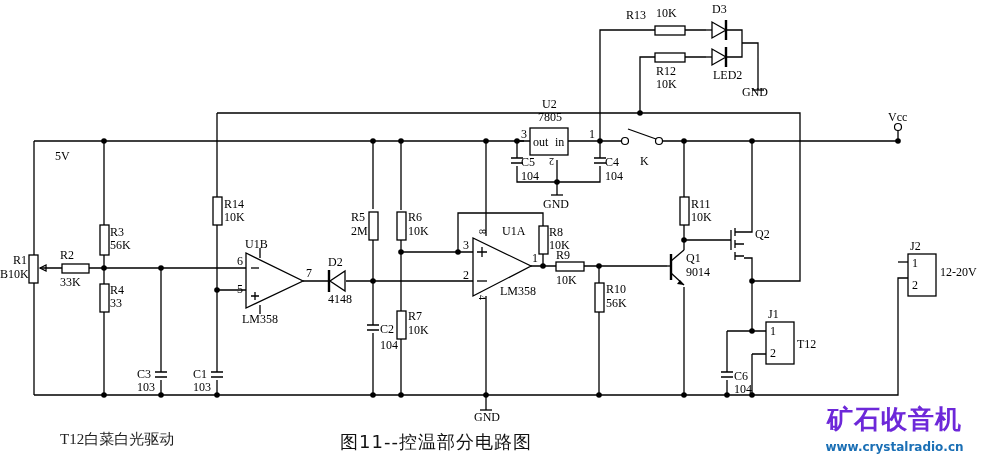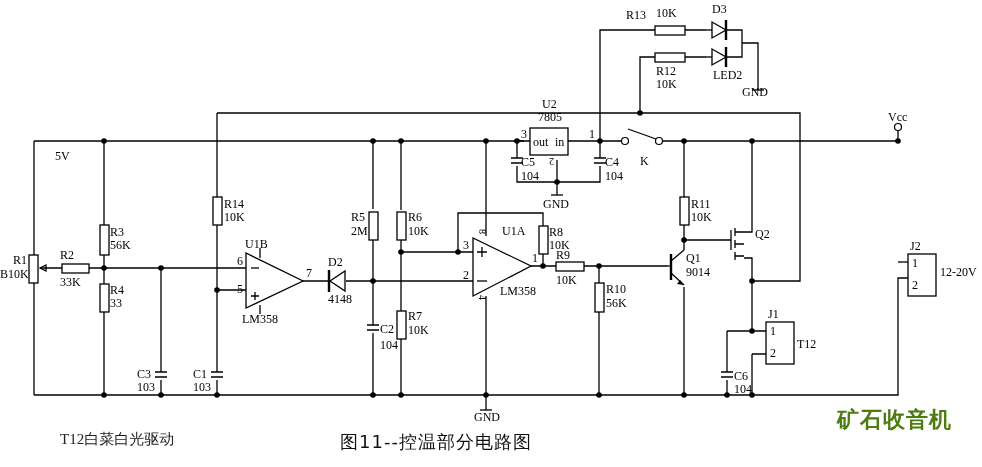--- a/index.html
+++ b/index.html
@@ -7,21 +7,21 @@
   svg#schematic { position: absolute; left: 0; top: 0; }
   .w { stroke: #000; stroke-width: 1.3; fill: none; }
   .part { stroke: #000; stroke-width: 1.3; fill: #fff; }
   .thick { stroke: #000; stroke-width: 2.4; fill: none; }
   .dot { fill: #000; }
   .lbl { font-family: "Liberation Serif", serif; font-size: 12px; fill: #000; }
   .lbl-sm { font-family: "Liberation Serif", serif; font-size: 10px; fill: #000; }
   .caption { position: absolute; left: 340px; top: 430px; font-family: "DejaVu Sans", sans-serif; font-size: 18px; color: #111; letter-spacing: 1px; }
   .note { position: absolute; left: 60px; top: 430px; font-family: "Liberation Serif", serif; font-size: 15px; color: #222; }
   .brand { position: absolute; left: 812px; top: 405px; width: 165px; text-align: center; }
-  .brand-name { font-family: Liberation Sans, sans-serif; font-weight: bold; font-size: 22px; color: #4d7c0f; letter-spacing: 1px; line-height: 30px; }
+  .brand-name { font-family: Liberation Serif, serif; font-weight: bold; font-size: 26px; color: #6d28d9; letter-spacing: 1px; line-height: 30px; }
   .brand-url { font-family: "DejaVu Sans", sans-serif; font-weight: bold; font-size: 12px; color: #1a6fb5; line-height: 16px; margin-top: 4px; }
 </style>
 </head>
 <body>
 
 <svg id="schematic" width="982" height="467" viewBox="0 0 982 467" xmlns="http://www.w3.org/2000/svg">
 
   <g>
 
     <path class="w" d="M34 141 H524"></path>
@@ -333,13 +333,14 @@
     <text class="lbl" x="912" y="267">1</text>
     <text class="lbl" x="912" y="289">2</text>
     <text class="lbl" x="940" y="276">12-20V</text>
   </g>
 </svg>
 
 <div class="note">T12白菜白光驱动</div>
 <div class="caption">图11--控温部分电路图</div>
 <div class="brand">
   <div class="brand-name">矿石收音机</div>
+  <div class="brand-url">www.crystalradio.cn</div>
 </div>
 
 </body></html>

